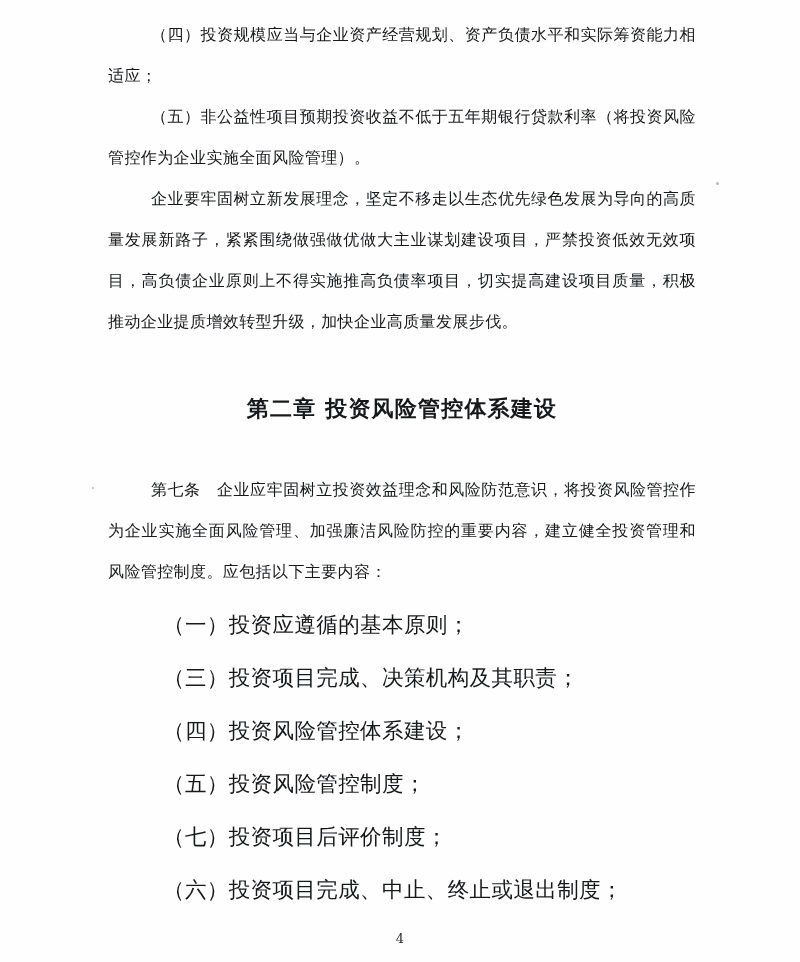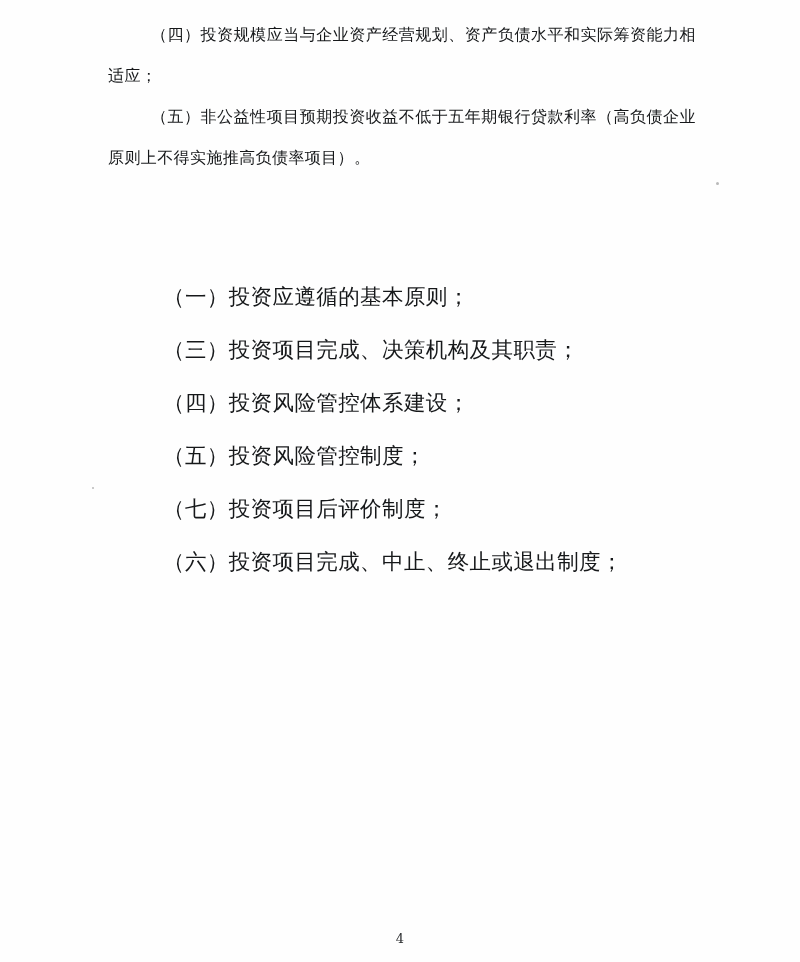--- a/index.html
+++ b/index.html
@@ -82,28 +82,31 @@
 
 <div class="page">
 
   <div class="speck" style="left:716px; top:182px; width:3px; height:3px;"></div>
   <div class="speck" style="left:92px; top:487px; width:2px; height:2px;"></div>
 
   <div class="content">
 
     <p class="para indent">（四）投资规模应当与企业资产经营规划、资产负债水平和实际筹资能力相适应；</p>
 
-    <p class="para indent">（五）非公益性项目预期投资收益不低于五年期银行贷款利率（高负债企业原则上不得实施推高负债率项目）。</p>
+    <p class="para indent">（五）非公益性项目预期投资收益不低于五年期银行贷款利率（将投资风险管控作为企业实施全面风险管理）。</p>
 
+    <p class="para indent">企业要牢固树立新发展理念，坚定不移走以生态优先绿色发展为导向的高质量发展新路子，紧紧围绕做强做优做大主业谋划建设项目，严禁投资低效无效项目，高负债企业原则上不得实施推高负债率项目，切实提高建设项目质量，积极推动企业提质增效转型升级，加快企业高质量发展步伐。</p>
 
     <div class="spacer-lg"></div>
 
+    <p class="chapter-heading">第二章  投资风险管控体系建设</p>
 
     <div class="spacer-md"></div>
 
+    <p class="para indent article-lead">第七条　企业应牢固树立投资效益理念和风险防范意识，将投资风险管控作为企业实施全面风险管理、加强廉洁风险防控的重要内容，建立健全投资管理和风险管控制度。应包括以下主要内容：</p>
 
     <p class="item">（一）投资应遵循的基本原则；</p>
     <p class="item">（三）投资项目完成、决策机构及其职责；</p>
     <p class="item">（四）投资风险管控体系建设；</p>
     <p class="item">（五）投资风险管控制度；</p>
     <p class="item">（七）投资项目后评价制度；</p>
     <p class="item">（六）投资项目完成、中止、终止或退出制度；</p>
 
   </div>
 

